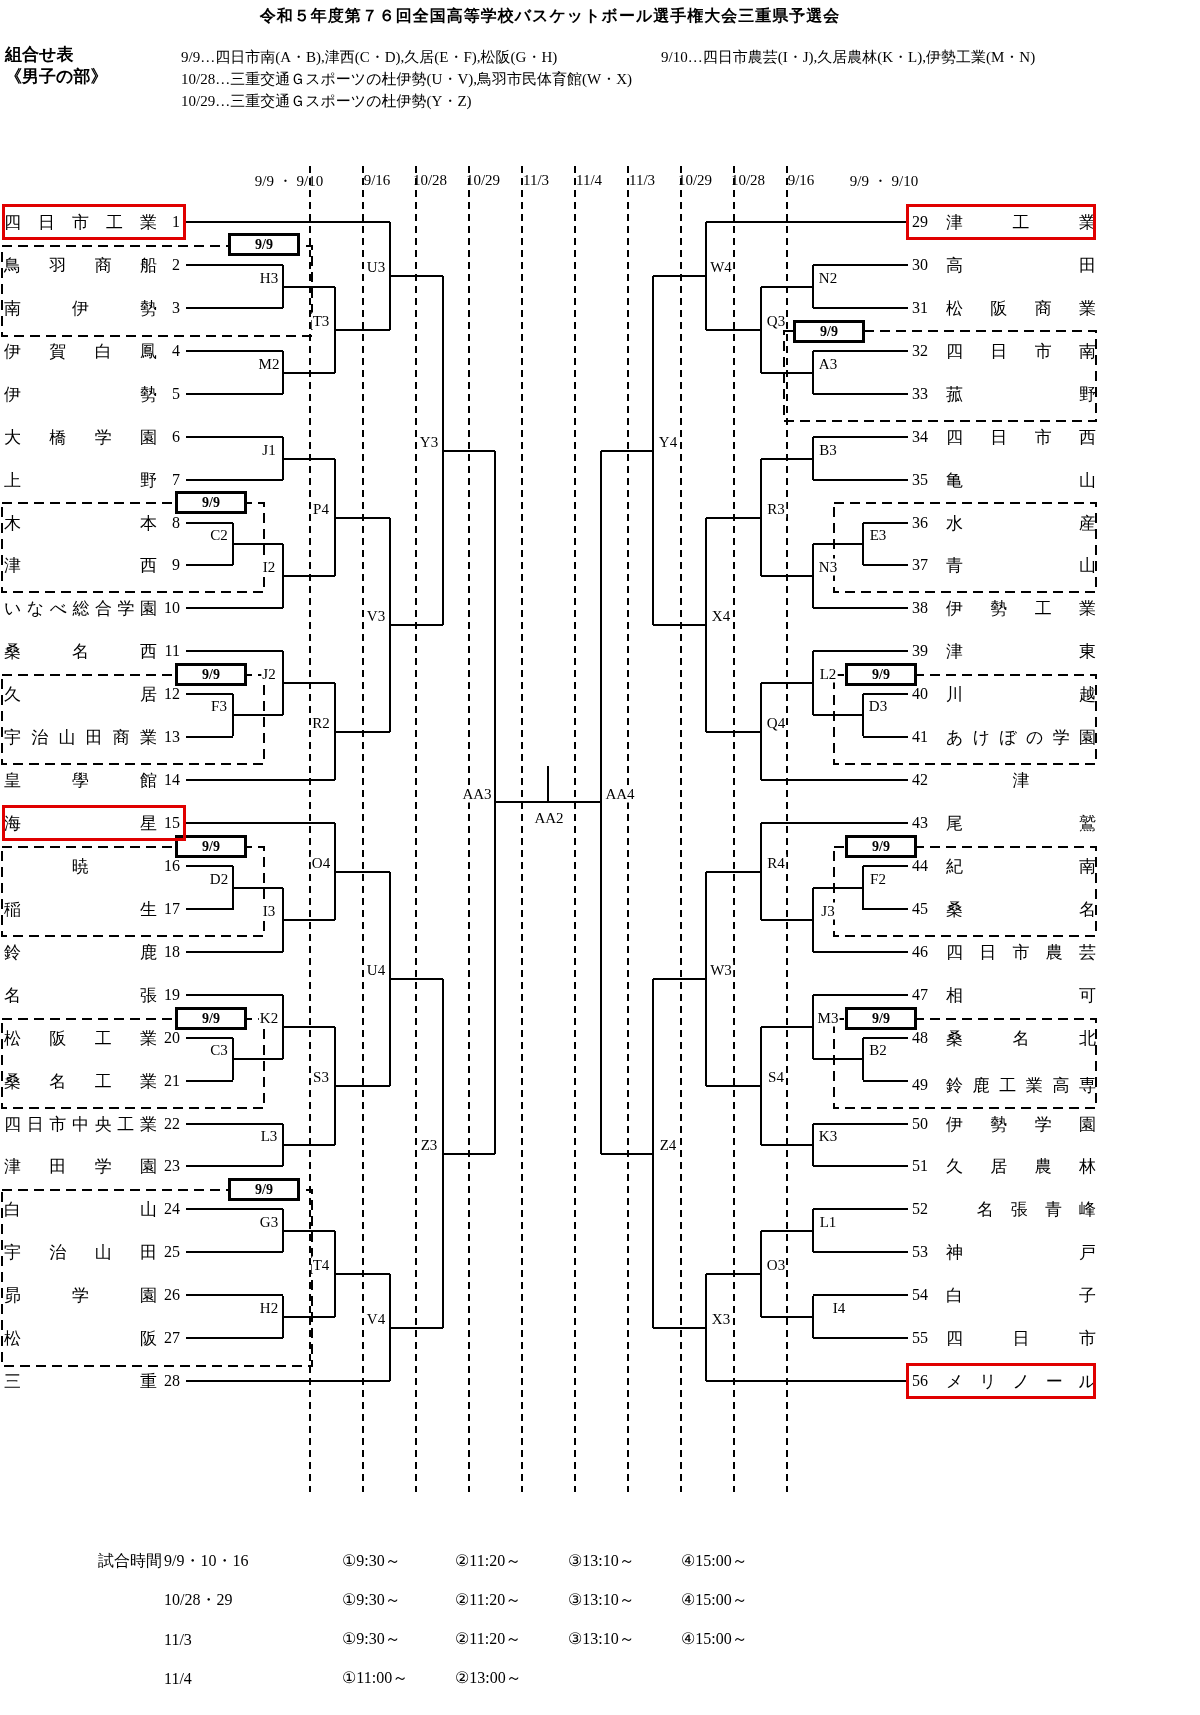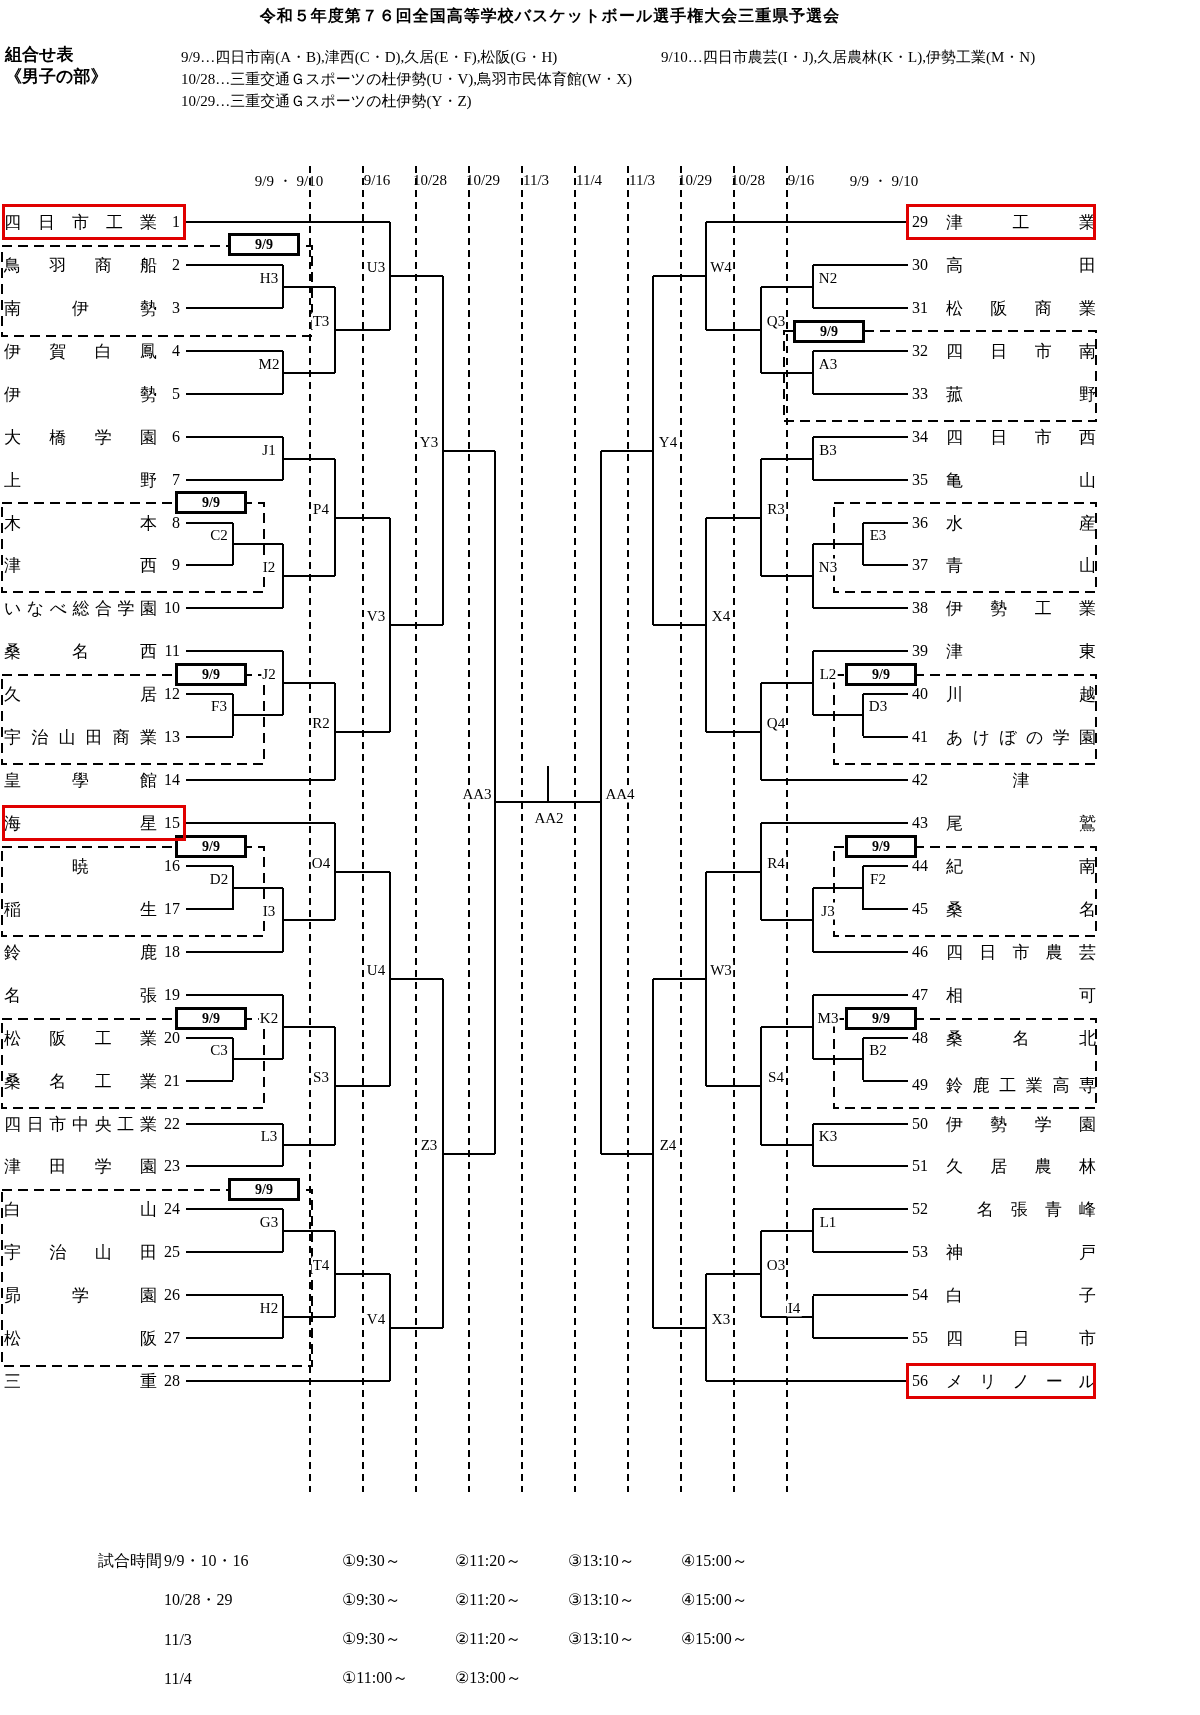--- a/index.html
+++ b/index.html
@@ -767,21 +767,21 @@
       <div class="mlabel" style="left: 878px; top: 1050px;">B2</div>
       <div class="mlabel" style="left: 828px; top: 278px;">N2</div>
       <div class="mlabel" style="left: 828px; top: 364px;">A3</div>
       <div class="mlabel" style="left: 828px; top: 450px;">B3</div>
       <div class="mlabel" style="left: 828px; top: 567px;">N3</div>
       <div class="mlabel" style="left: 828px; top: 674px;">L2</div>
       <div class="mlabel" style="left: 828px; top: 911px;">J3</div>
       <div class="mlabel" style="left: 828px; top: 1018px;">M3</div>
       <div class="mlabel" style="left: 828px; top: 1136px;">K3</div>
       <div class="mlabel" style="left: 828px; top: 1222px;">L1</div>
-      <div class="mlabel" style="left: 794px; top: 1308px; text-align: right;">I4</div>
+      <div class="mlabel" style="left: 839px; top: 1308px; text-align: right;">I4</div>
       <div class="mlabel" style="left: 776px; top: 321px;">Q3</div>
       <div class="mlabel" style="left: 776px; top: 509px;">R3</div>
       <div class="mlabel" style="left: 776px; top: 723px;">Q4</div>
       <div class="mlabel" style="left: 776px; top: 863px;">R4</div>
       <div class="mlabel" style="left: 776px; top: 1077px;">S4</div>
       <div class="mlabel" style="left: 776px; top: 1265px;">O3</div>
       <div class="mlabel" style="left: 721px; top: 267px;">W4</div>
       <div class="mlabel" style="left: 721px; top: 616px;">X4</div>
       <div class="mlabel" style="left: 721px; top: 970px;">W3</div>
       <div class="mlabel" style="left: 721px; top: 1319px;">X3</div>

